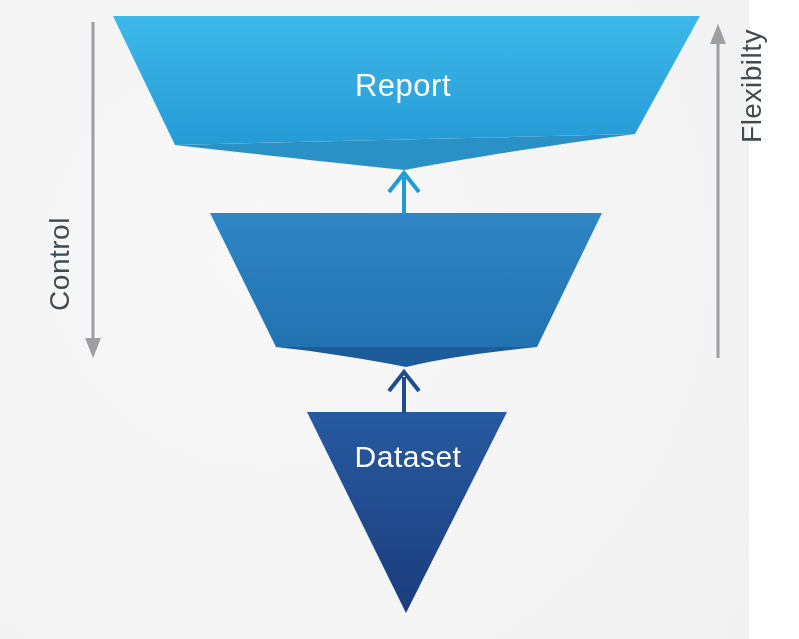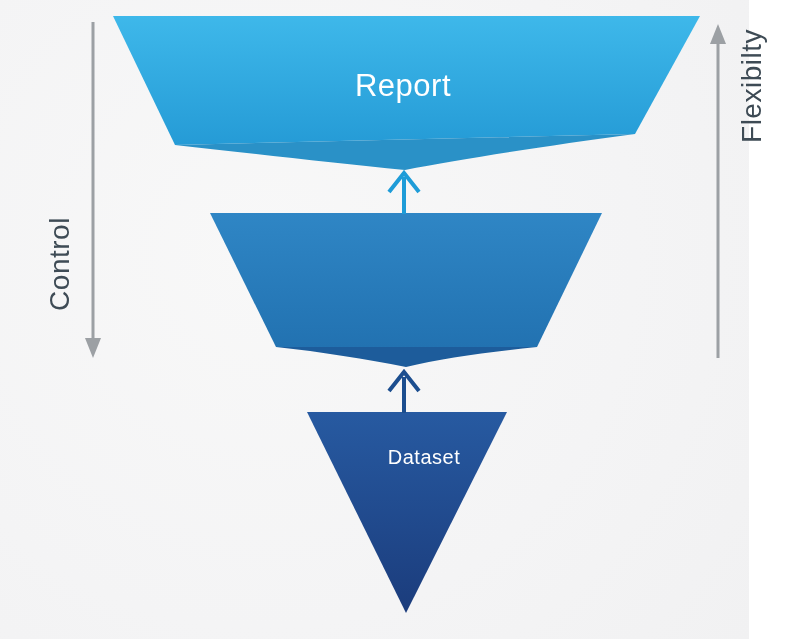--- a/index.html
+++ b/index.html
@@ -24,21 +24,21 @@
     transform: translate(-50%, -50%);
     color: #ffffff;
     font-size: 31px;
     font-weight: 500;
     letter-spacing: 0.5px;
     white-space: nowrap;
     text-align: center;
   }
   #report-label      { left: 403px; top: 86px;  }
   #data-source-label { left: 406px; top: 282px; }
-  #dataset-label     { left: 424px; top: 457px; font-size: 20px; }
+  #dataset-label     { left: 408px; top: 457px; font-size: 30px; }
   .axis-label {
     position: absolute;
     transform: translate(-50%, -50%) rotate(-90deg);
     color: #3e4b55;
     font-size: 28px;
     font-weight: 400;
     letter-spacing: 0.5px;
     white-space: nowrap;
   }
   #control-label     { left: 60px;  top: 264px; }

